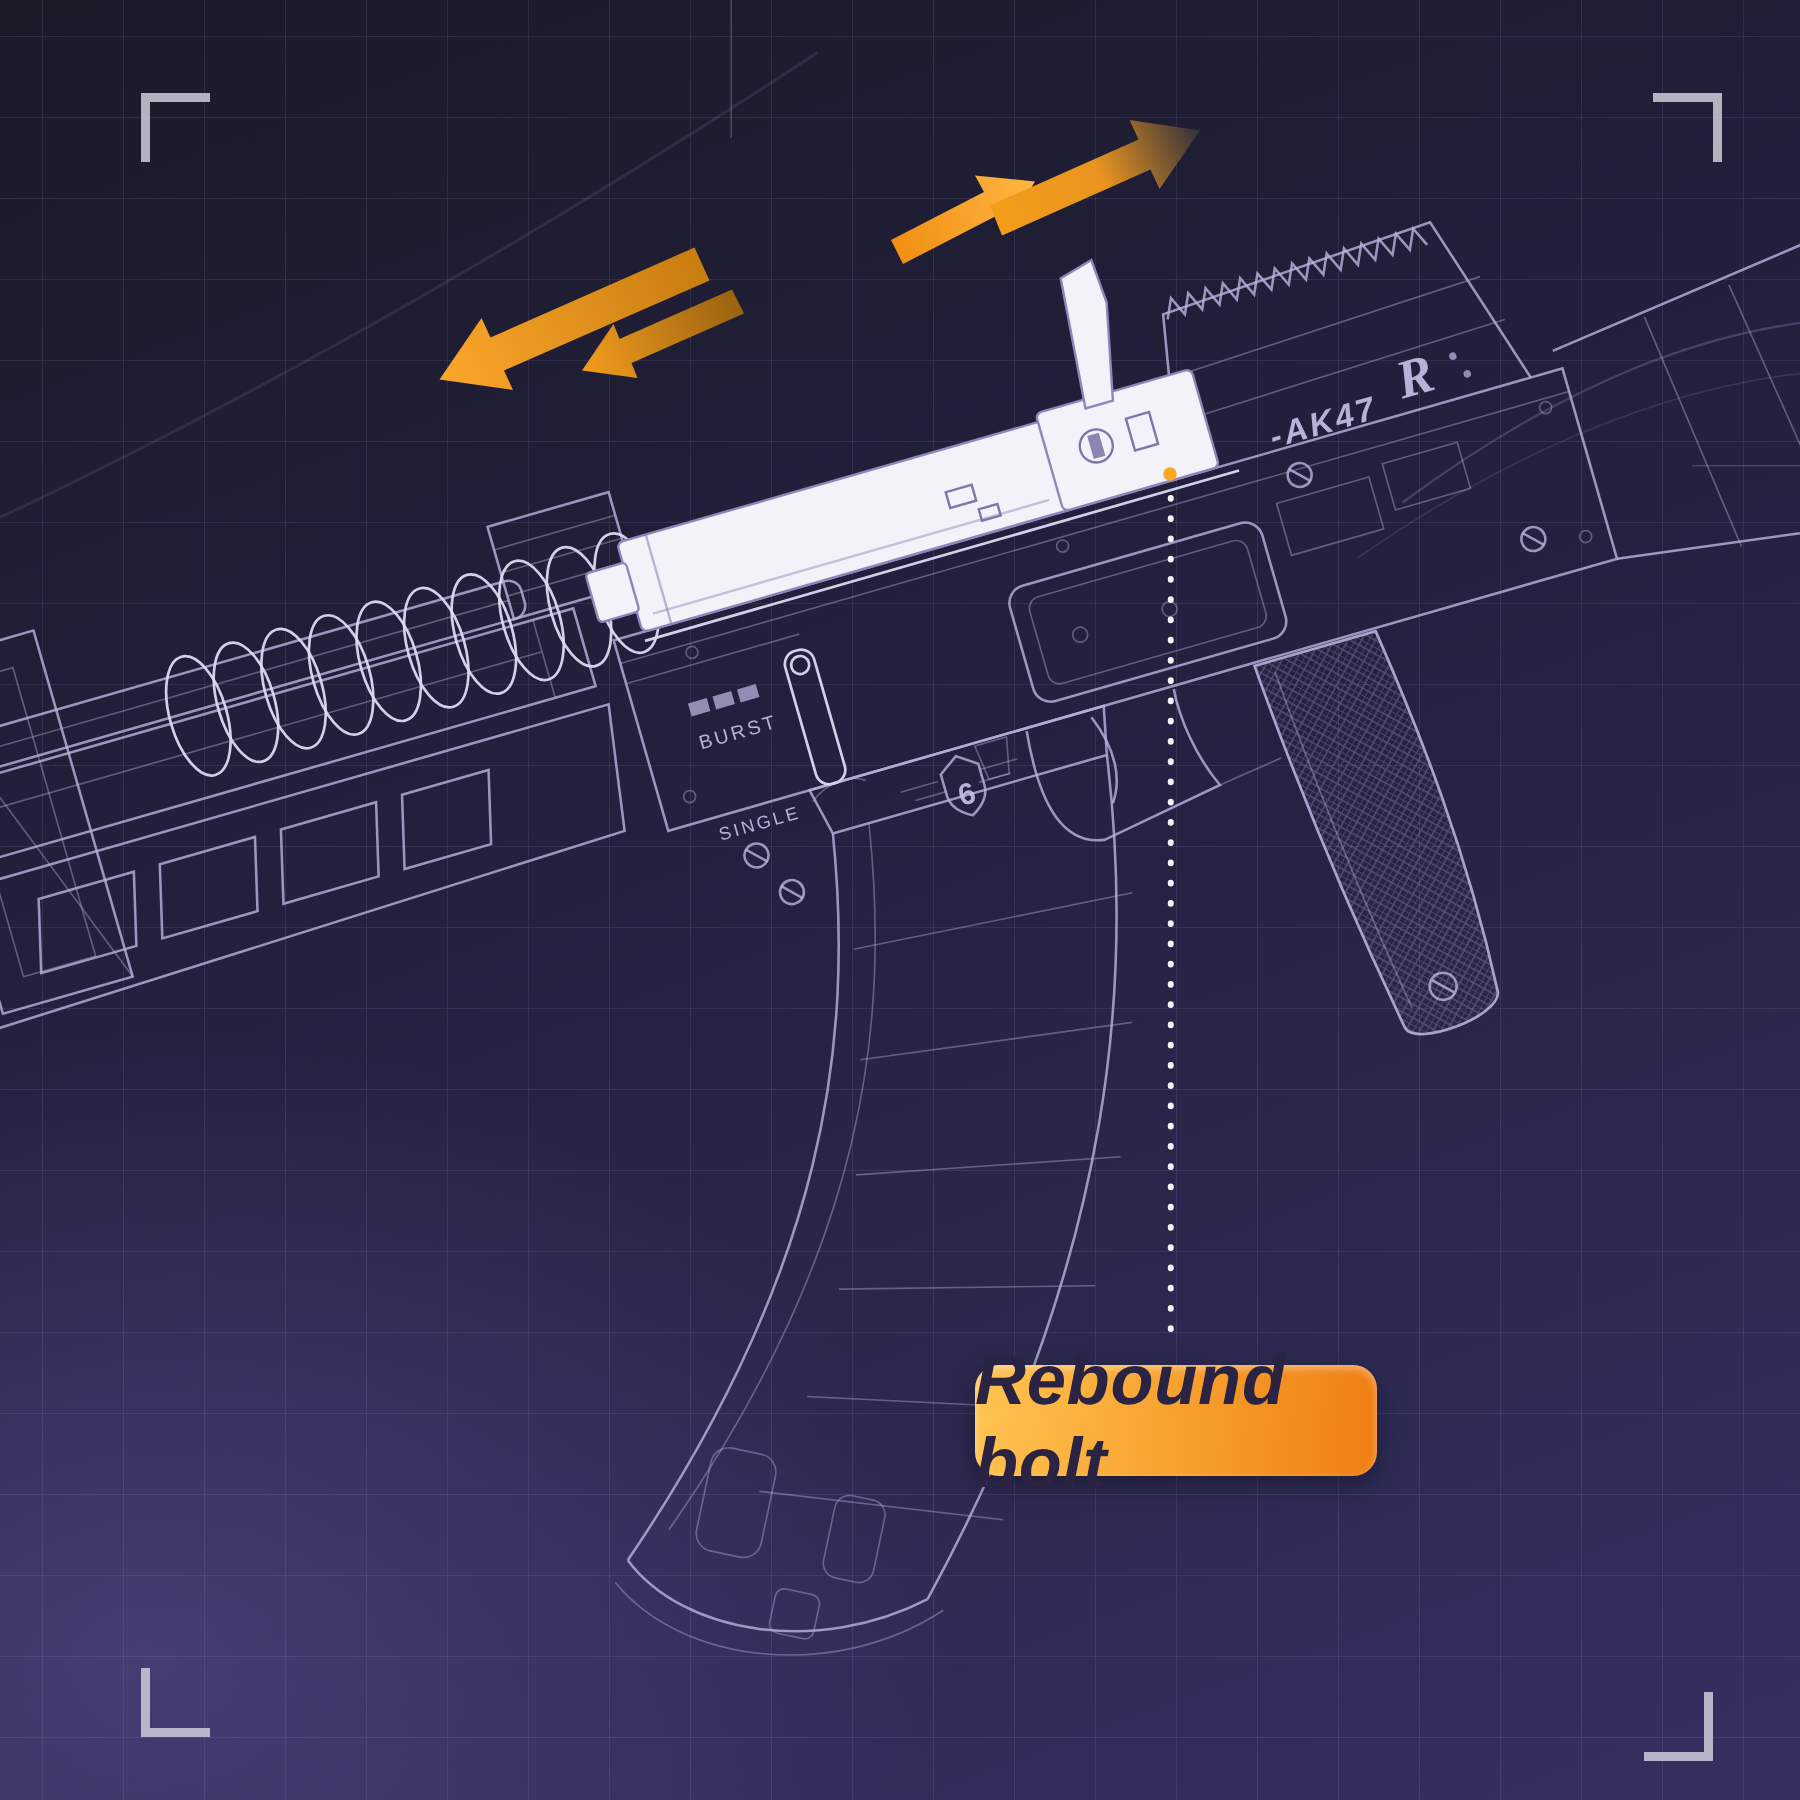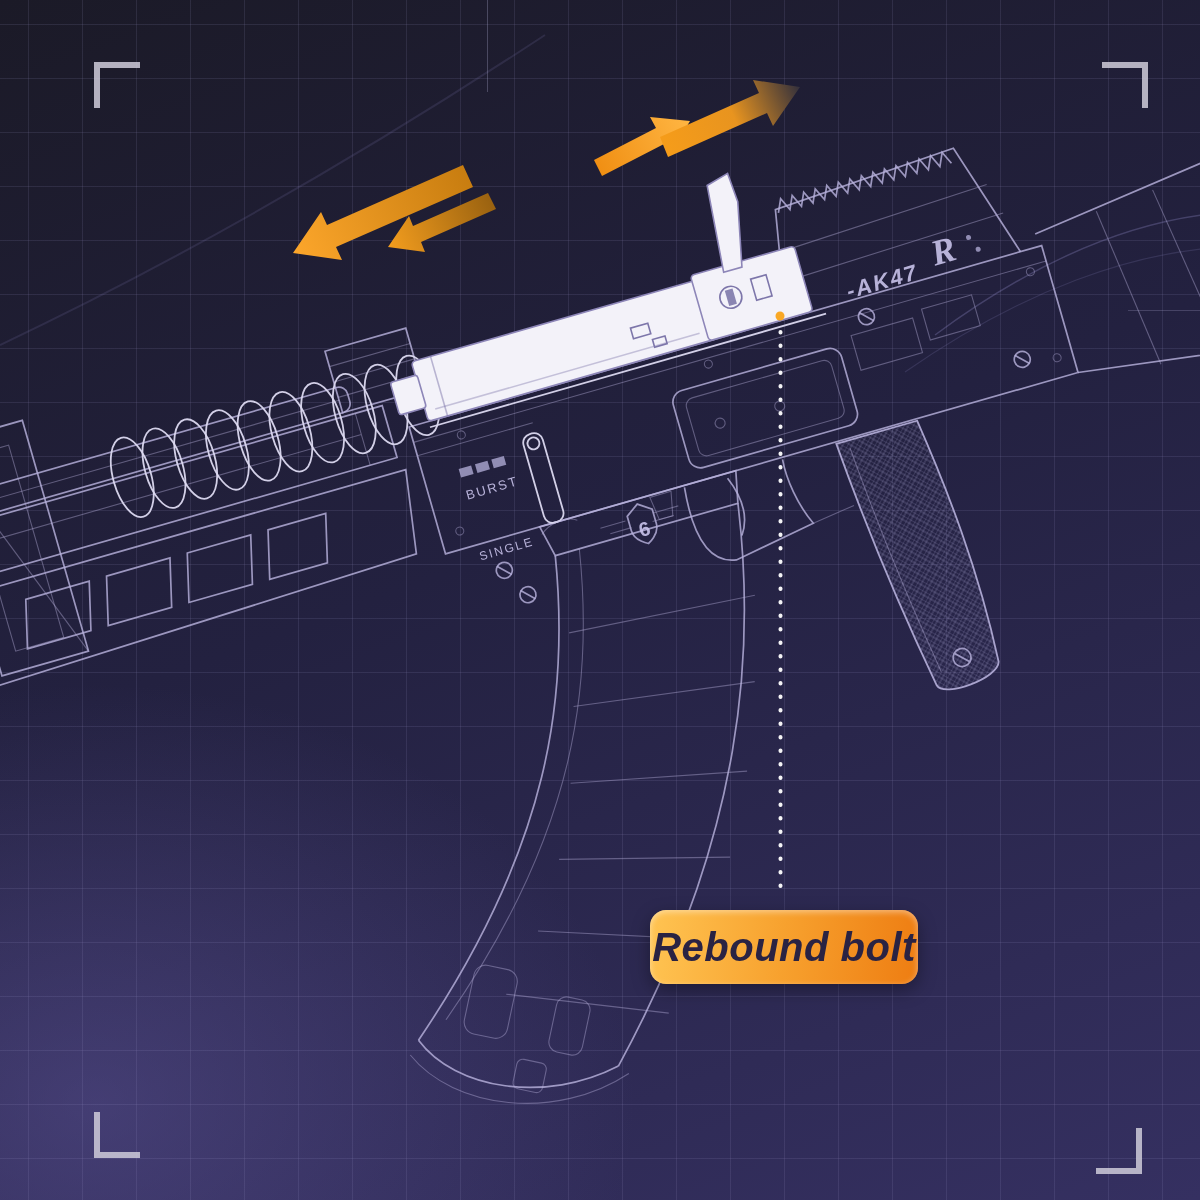--- a/index.html
+++ b/index.html
@@ -36,21 +36,21 @@
   
   .vtick{position:absolute;left:487px;top:0;width:1px;height:92px;background:rgba(195,190,230,.28)}
   .htick{position:absolute;left:1128px;top:310px;width:77px;height:1px;background:rgba(195,190,230,.22)}
   
   .callout{
     position:absolute;left:650px;top:910px;width:268px;height:74px;
     display:flex;align-items:center;justify-content:center;
     border-radius:16px;
     background:linear-gradient(95deg,#ffc452 0%,#f7a12e 50%,#ee7d12 100%);
     box-shadow:inset 0 2px 6px rgba(255,255,255,.45), 0 6px 18px rgba(0,0,0,.35);
-    color:#2a2343;font-style:italic;font-weight:700;font-size:40px;letter-spacing:.5px;
+    color:#2a2343;font-style:italic;font-weight:700;font-size:47px;letter-spacing:.5px;
   }
 </style>
 </head>
 <body>
 
 <div id="stage">
   <div class="grid"></div>
 
   <svg width="1200" height="1200" viewBox="0 0 1200 1200">
     <defs>

